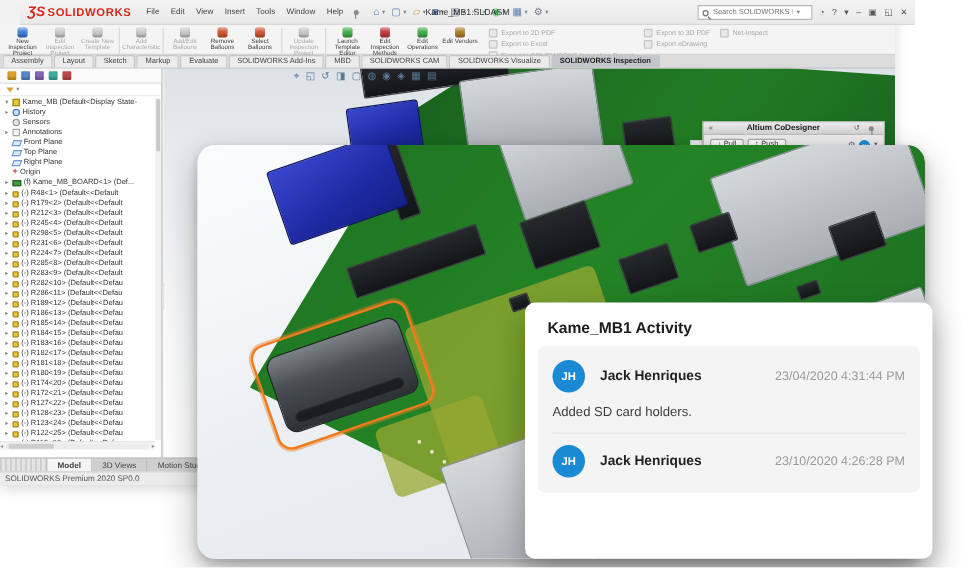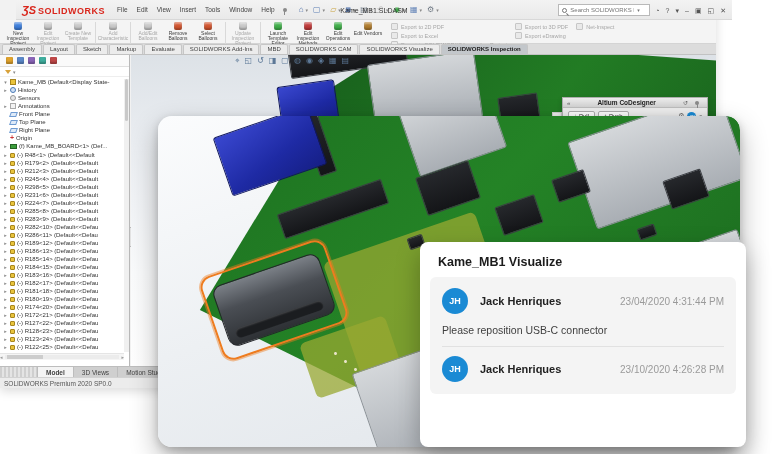--- a/index.html
+++ b/index.html
@@ -737,30 +737,30 @@
       <div class="part pads" style="left:186px;top:244px;"></div>
       <div class="part pads" style="left:196px;top:252px;"></div>
 
       <div class="usbc-wrap">
         <div class="usbc-body"></div>
       </div>
     </div>
   </div>
 
   <div class="activity-card">
-    <div class="activity-title">Kame_MB1 Visualize</div>
+    <div class="activity-title">Kame_MB1 Activity</div>
     <div class="comments">
 
         <div class="comment">
           <div class="c-head">
             <span class="avatar">JH</span>
             <span class="c-name">Jack Henriques</span>
             <span class="c-ts">23/04/2020 4:31:44 PM</span>
           </div>
-          <div class="c-body">Please reposition USB-C connector</div>
+          <div class="c-body">Added SD card holders.</div>
         </div>
 
         <div class="comment">
           <div class="c-head">
             <span class="avatar">JH</span>
             <span class="c-name">Jack Henriques</span>
             <span class="c-ts">23/10/2020 4:26:28 PM</span>
           </div>
 
         </div>

